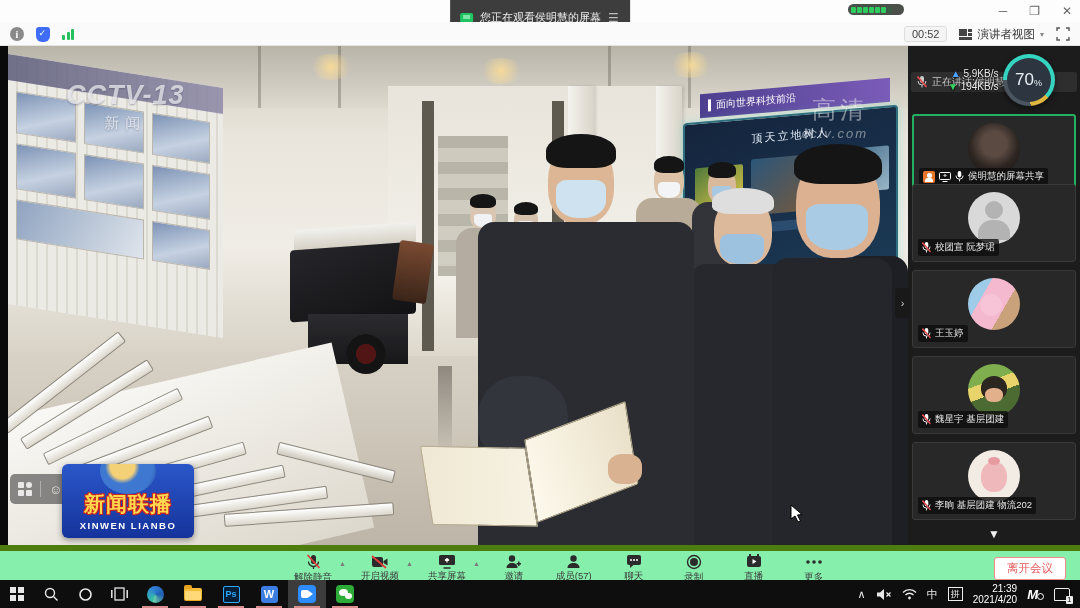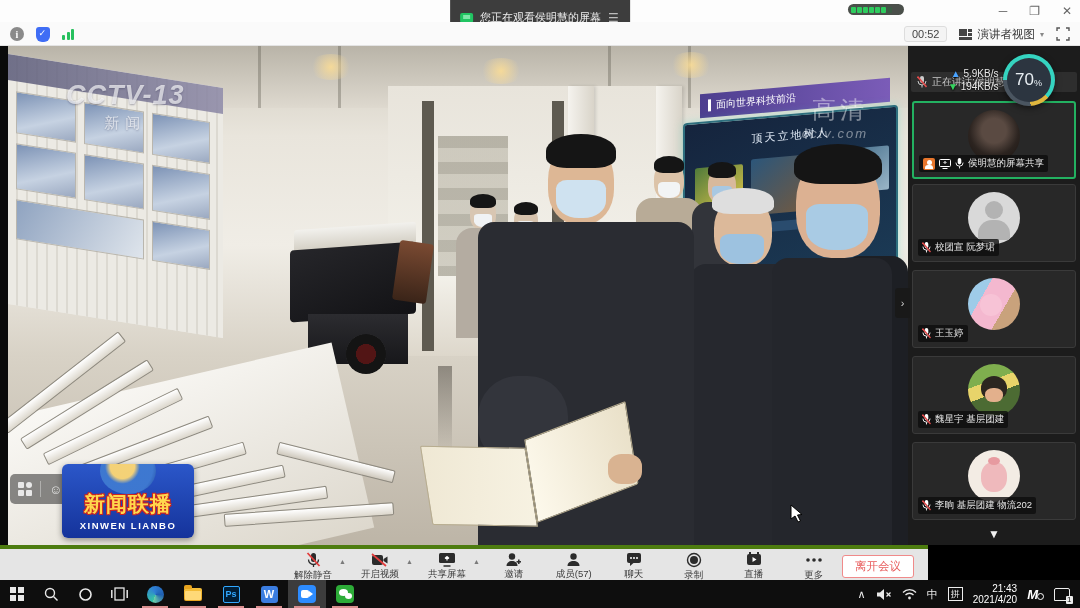--- a/index.html
+++ b/index.html
@@ -126,21 +126,21 @@
   .av-photo5:after { content:""; position:absolute; left:20px; top:7px; width:12px; height:8px; border-radius:50%; background:#e79aa0; }
   .namebar { position:absolute; left:5px; bottom:5px; max-width:152px; background:rgba(12,12,12,.8); border-radius:2px; padding:2px 4px;
     display:flex; align-items:center; gap:4px; color:#e6e6e6; font-size:9.5px; white-space:nowrap; overflow:hidden; }
   .presenter-badge { width:12px; height:12px; background:#e8762c; border-radius:2px; position:relative; flex:none; }
   .presenter-badge:before { content:""; position:absolute; left:3.5px; top:2px; width:5px; height:5px; border-radius:50%; background:#fff; }
   .presenter-badge:after { content:""; position:absolute; left:2px; top:7px; width:8px; height:4px; border-radius:3px 3px 0 0; background:#fff; }
   .sb-down { position:absolute; left:50%; bottom:4px; transform:translateX(-50%); color:#f0f0f0; font-size:12px; }
   .collapse-handle { position:absolute; left:895px; top:242px; width:15px; height:30px; background:rgba(25,25,25,.92); border-radius:3px 0 0 3px; color:#cfcfcf; display:flex; align-items:center; justify-content:center; font-size:11px; }
 
   
-  .controlbar { position:absolute; left:0; top:545px; width:928px; height:35px; background:#e5e5e5; border-top:4px solid #4d7c0f; }
+  .controlbar { position:absolute; left:0; top:545px; width:1080px; height:35px; background:#86efac; border-top:6px solid #4d7c0f; }
   .cb-center { position:absolute; left:285px; top:0; height:35px; display:flex; align-items:center; gap:4px; }
   .cbtn { display:flex; flex-direction:column; align-items:center; justify-content:center; width:56px; height:34px; gap:1px; }
   .cbtn .lbl { font-size:9.5px; color:#3a3a3a; white-space:nowrap; }
   .subarrow { font-size:7px; color:#7a7a7a; margin:0 2px 10px -6px; }
   .leave-btn { position:absolute; right:14px; top:6px; border:1px solid #f08a8a; color:#e85c5c; background:#fff; font-size:11.5px; padding:3px 12px; border-radius:3px; }
 
   
   .taskbar { position:absolute; left:0; top:580px; width:1080px; height:28px; background:#0e0e0e; display:flex; align-items:center; }
   .tb-left { display:flex; align-items:center; height:28px; }
   .tb-ic { width:34px; height:28px; display:flex; align-items:center; justify-content:center; position:relative; }
@@ -392,21 +392,21 @@
         <div class="dn"><b>▼</b> <span>194KB/s</span></div>
       </div>
       <div class="gauge">
         <div class="inner">
             <span>70</span>
             <span class="pct">%</span>
           </div>
       </div>
     </div>
 
-    <div class="tile speaking" style="top:55px">
+    <div class="tile speaking" style="top:68px">
       <div class="avatar av-photo1"></div>
       <div class="namebar">
         <span class="presenter-badge"></span>
         <svg width="12" height="10" viewBox="0 0 12 10">
             <rect x="0.5" y="0.5" width="11" height="7" rx="1" fill="none" stroke="#fff"></rect>
             <path d="M6 5V2.5M6 2.5l-1.5 1.5M6 2.5l1.5 1.5" stroke="#fff" fill="none" stroke-width="0.9"></path>
             <line x1="3.5" y1="9.5" x2="8.5" y2="9.5" stroke="#fff"></line>
           </svg>
         <svg width="9" height="11" viewBox="0 0 10 12">
             <rect x="3" y="0" width="4" height="7" rx="2" fill="#fff"></rect>
@@ -620,21 +620,21 @@
         <line x1="14.5" y1="4.5" x2="10.5" y2="8.5" stroke="#e8e8e8" stroke-width="1.3"></line>
       </svg>
     <svg width="15" height="12" viewBox="0 0 15 12">
         <path d="M1 4.5a9 9 0 0 1 13 0" fill="none" stroke="#e8e8e8" stroke-width="1.3"></path>
         <path d="M3.5 7a5.5 5.5 0 0 1 8 0" fill="none" stroke="#e8e8e8" stroke-width="1.3"></path>
         <circle cx="7.5" cy="10" r="1.4" fill="#e8e8e8"></circle>
       </svg>
     <span class="g">中</span>
     <span class="imebox">拼</span>
     <div class="clock">
-      <div>21:43</div>
+      <div>21:39</div>
       <div>2021/4/20</div>
     </div>
     <span class="ime-m"><span>M</span><span class="dot"></span></span>
     <span class="notif">
         <span class="b1">1</span>
       </span>
   </div>
 </div>
 
 </body></html>

